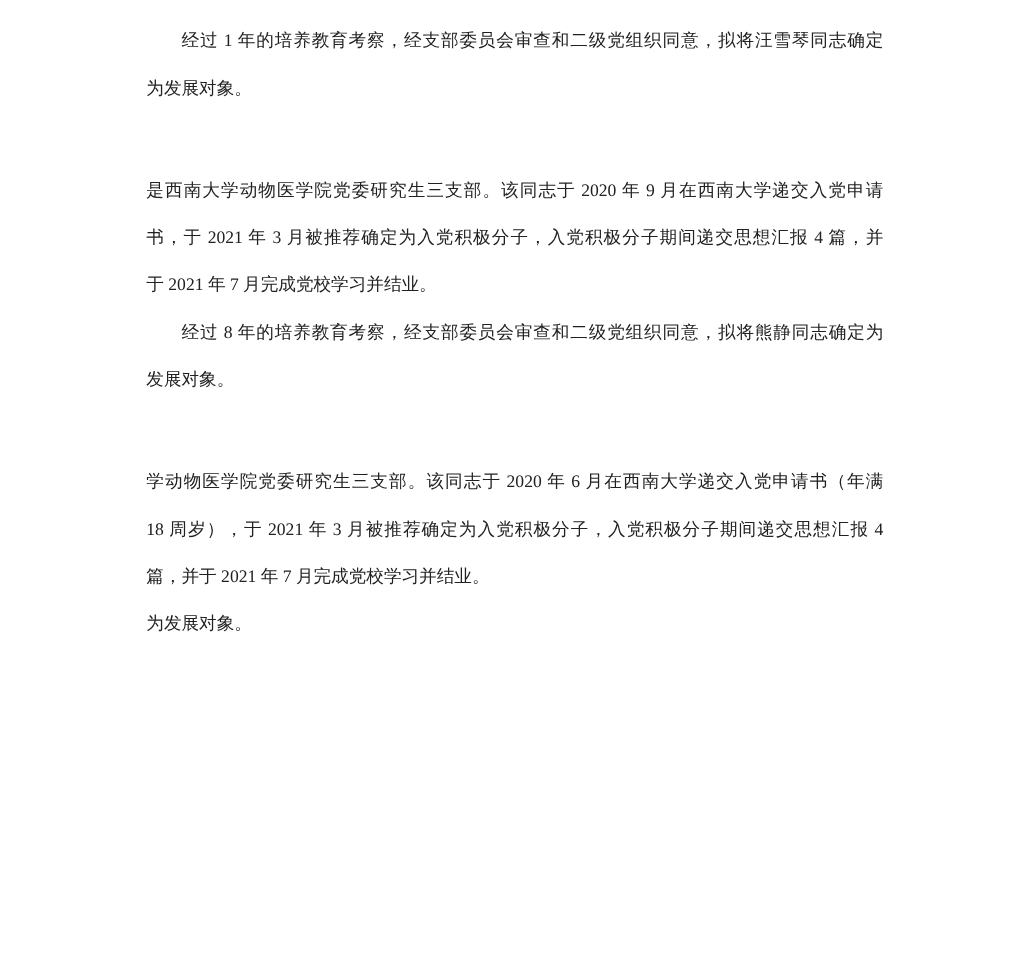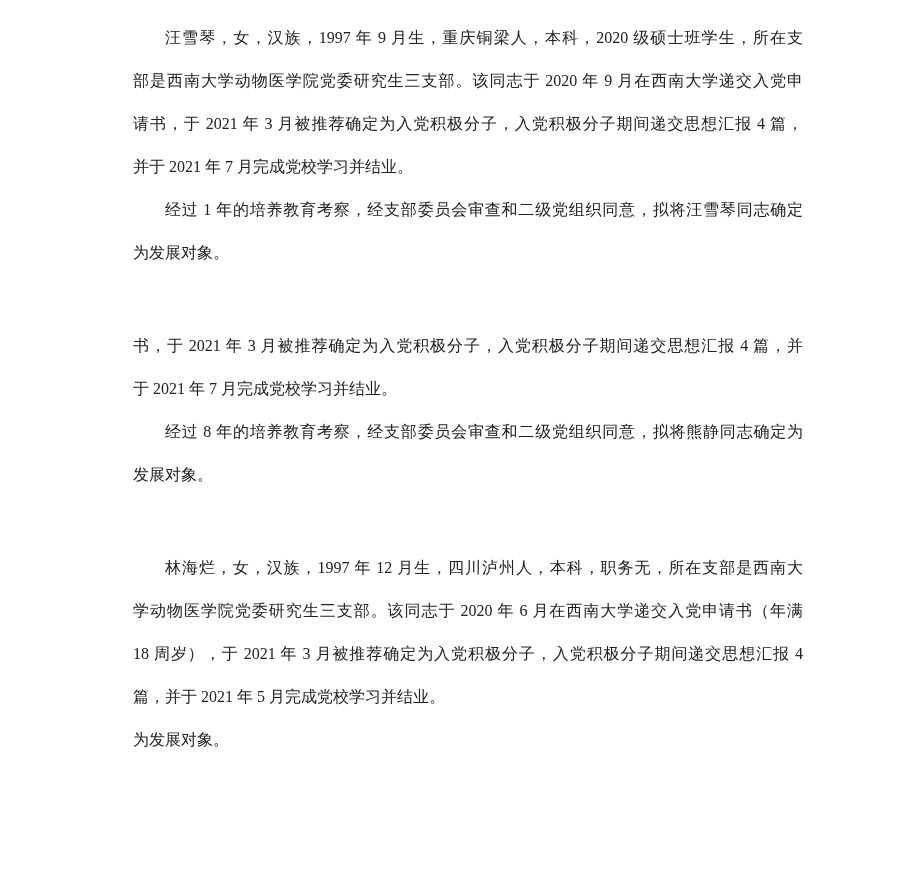--- a/index.html
+++ b/index.html
@@ -42,48 +42,42 @@
   }
 </style>
 </head>
 <body>
 
 <div class="page">
   <div class="content">
 
     <div class="section">
       <div>
-        <div class="line first fill">汪雪琴，女，汉族，1997 年 9 月生，重庆铜梁人，本科，2020 级硕士班学生，所在支</div>
-        <div class="line fill">部是西南大学动物医学院党委研究生三支部。该同志于 2020 年 9 月在西南大学递交入党申</div>
-        <div class="line fill">请书，于 2021 年 3 月被推荐确定为入党积极分子，入党积极分子期间递交思想汇报 4 篇，</div>
-        <div class="line">并于 2021 年 7 月完成党校学习并结业。</div>
-      </div>
-      <div>
         <div class="line first fill">经过 1 年的培养教育考察，经支部委员会审查和二级党组织同意，拟将汪雪琴同志确定</div>
         <div class="line">为发展对象。</div>
       </div>
     </div>
 
     <div class="section">
       <div>
+        <div class="line fill">是西南大学动物医学院党委研究生三支部。该同志于 2020 年 9 月在西南大学递交入党申请</div>
         <div class="line fill">书，于 2021 年 3 月被推荐确定为入党积极分子，入党积极分子期间递交思想汇报 4 篇，并</div>
         <div class="line">于 2021 年 7 月完成党校学习并结业。</div>
       </div>
       <div>
         <div class="line first fill">经过 8 年的培养教育考察，经支部委员会审查和二级党组织同意，拟将熊静同志确定为</div>
         <div class="line">发展对象。</div>
       </div>
     </div>
 
     <div class="section">
       <div>
-        <div class="line first fill">林海烂，女，汉族，1997 年 12 月生，四川泸州人，本科，职务无，所在支部是西南大</div>
         <div class="line fill">学动物医学院党委研究生三支部。该同志于 2020 年 6 月在西南大学递交入党申请书（年满</div>
         <div class="line fill">18 周岁），于 2021 年 3 月被推荐确定为入党积极分子，入党积极分子期间递交思想汇报 4</div>
-        <div class="line">篇，并于 2021 年 5 月完成党校学习并结业。</div>
+        <div class="line">篇，并于 2021 年 7 月完成党校学习并结业。</div>
       </div>
       <div>
         <div class="line">为发展对象。</div>
       </div>
     </div>
 
   </div>
 </div>
 
 </body></html>

